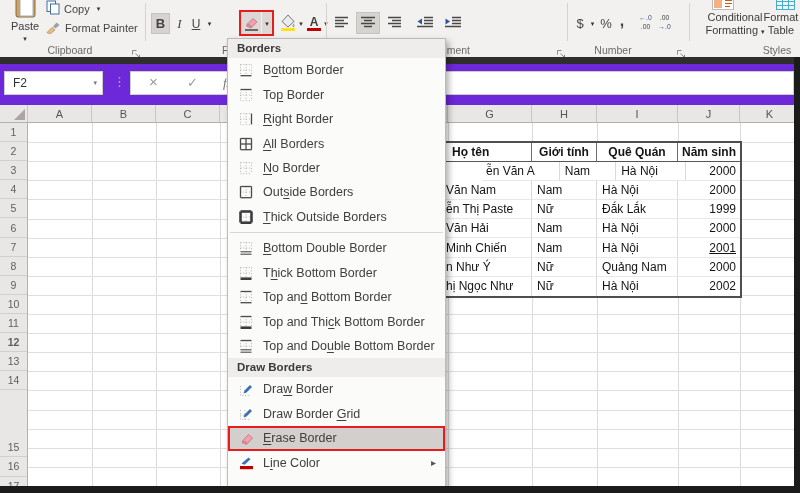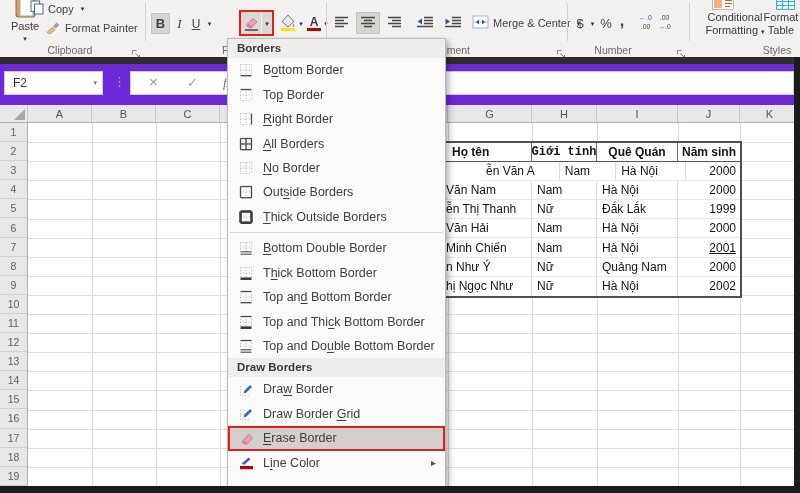--- a/index.html
+++ b/index.html
@@ -87,21 +87,21 @@
     <div class="paste">
       <span class="pi"><svg width="26" height="26" viewBox="0 0 26 26">
             <rect x="3" y="2" width="19" height="23" rx="2" fill="#cda express"></rect>
             <rect x="3" y="2" width="19" height="23" rx="2" fill="#c9a36a" stroke="#8a6d3b"></rect>
             <rect x="7" y="7" width="13" height="17" fill="#fff" stroke="#adadad"></rect>
             <rect x="8" y="0" width="9" height="4.5" fill="#dcdcdc" stroke="#8a8a8a"></rect>
           </svg></span>
       <span class="pl">Paste</span>
       <span class="pa arr">▾</span>
     </div>
-    <div class="rbtn" style="left:30px;top:0;height:17px">
+    <div class="rbtn" style="left:46px;top:0;height:17px">
       <span style="margin-right:4px"><svg width="14" height="15" viewBox="0 0 14 15">
             <rect x="1" y="1" width="8.5" height="10.5" fill="#fff" stroke="#41719c"></rect>
             <rect x="4.5" y="4" width="8.5" height="10" fill="#fff" stroke="#41719c"></rect>
           </svg></span>
       <span>Copy</span>
       <span class="arr" style="margin-left:7px">▾</span>
     </div>
     <div class="rbtn" style="left:46px;top:19px;height:17px">
       <span style="margin-right:4px"><svg width="15" height="15" viewBox="0 0 15 15">
             <path d="M1 13.5 L6 8.5 l3 2.5 -5 4z" fill="#e2c089" stroke="#b89softwar"></path>
@@ -199,30 +199,20 @@
         <span><svg width="18" height="12" viewBox="0 0 18 12">
             <g stroke="#474747" stroke-width="1.5">
               <line x1="8" y1="1.5" x2="17" y2="1.5"></line>
               <line x1="8" y1="4.5" x2="17" y2="4.5"></line>
               <line x1="8" y1="7.5" x2="17" y2="7.5"></line>
               <line x1="1" y1="10.5" x2="17" y2="10.5"></line>
             </g>
             <path d="M1.5 2.5 L6 5.5 L1.5 8.5 Z" fill="#2b579a"></path>
           </svg></span>
       </div>
-    <div class="rbtn" style="left:472px;top:12px;height:22px">
-      <span style="margin-right:4px"><svg width="17" height="14" viewBox="0 0 17 14">
-            <rect x="1" y="1" width="15" height="12" fill="#fff" stroke="#9db3d2"></rect>
-            <line x1="1" y1="7" x2="16" y2="7" stroke="#9db3d2"></line>
-            <path d="M7 4.5 L4 7 L7 9.5 Z" fill="#2b579a"></path>
-            <path d="M10 4.5 L13 7 L10 9.5 Z" fill="#2b579a"></path>
-          </svg></span>
-      <span>Merge &amp; Center</span>
-      <span class="arr" style="margin-left:6px">▾</span>
-    </div>
     <div class="glabel" style="left:400px;width:70px;text-align:right">Alignment</div>
     <span class="launcher" style="left:556px;top:45px"><svg width="10" height="10" viewBox="0 0 10 10" fill="none">
           <path d="M1.5 1.5 H5.5 M1.5 1.5 V5.5" stroke="#8a8a8a"></path>
           <path d="M4.5 4.5 L8.5 8.5 M8.5 8.5 V5.8 M8.5 8.5 H5.8" stroke="#8a8a8a"></path>
         </svg></span>
     <div class="rsep" style="left:567px"></div>
 
     <div class="rbtn" style="left:572px;top:12px;width:16px;height:22px;font-size:13px">
       <span>$</span>
     </div>
@@ -338,52 +328,52 @@
         <div class="rn" style="height: 19.1053px;">2</div>
         <div class="rn" style="height: 19.1053px;">3</div>
         <div class="rn" style="height: 19.1053px;">4</div>
         <div class="rn" style="height: 19.1053px;">5</div>
         <div class="rn" style="height: 19.1053px;">6</div>
         <div class="rn" style="height: 19.1053px;">7</div>
         <div class="rn" style="height: 19.1053px;">8</div>
         <div class="rn" style="height: 19.1053px;">9</div>
         <div class="rn" style="height: 19.1053px;">10</div>
         <div class="rn" style="height: 19.1053px;">11</div>
-        <div class="rn" style="height: 19.1053px;">12</div>
+        <div class="rn" style="height: 19.1053px; font-weight: bold;">12</div>
         <div class="rn" style="height: 19.1053px;">13</div>
         <div class="rn" style="height: 19.1053px;">14</div>
-        <div class="rn" style="height: 19.1053px;">15</div>
+        <div class="rn" style="height: 19.1053px; margin-top: 48px;">15</div>
         <div class="rn" style="height: 19.1053px;">16</div>
         <div class="rn" style="height: 19.1053px;">17</div>
         <div class="rn" style="height: 19.1053px;">18</div>
         <div class="rn" style="height: 19.1053px;">19</div>
       </div>
   </div>
 
   <div class="dtable" id="data-table">
       <div class="t-row thead">
         <div class="t-cell" style="width: 90px;">Họ tên</div>
-        <div class="t-cell" style="width: 65px; font-family: Liberation Mono, monospace;">Giới tính</div>
+        <div class="t-cell" style="width: 65px;">Giới tính</div>
         <div class="t-cell" style="width: 81px;">Quê Quán</div>
         <div class="t-cell" style="width: 62px;">Năm sinh</div>
       </div>
       <div class="t-row tdata">
         <div class="t-cell" style="width: 90px; padding-left: 4px; margin-left: 40px;">ễn Văn A</div>
         <div class="t-cell" style="width: 65px; padding-left: 5px;">Nam</div>
         <div class="t-cell" style="width: 81px; padding-left: 5px;">Hà Nội</div>
         <div class="t-cell" style="width: 62px;">2000</div>
       </div>
       <div class="t-row tdata">
         <div class="t-cell" style="width: 90px; padding-left: 4px;">Văn Nam</div>
         <div class="t-cell" style="width: 65px; padding-left: 5px;">Nam</div>
         <div class="t-cell" style="width: 81px; padding-left: 5px;">Hà Nội</div>
         <div class="t-cell" style="width: 62px;">2000</div>
       </div>
       <div class="t-row tdata">
-        <div class="t-cell" style="width: 90px; padding-left: 4px;">ễn Thị Thanh</div>
+        <div class="t-cell" style="width: 90px; padding-left: 4px;">ễn Thị Paste</div>
         <div class="t-cell" style="width: 65px; padding-left: 5px;">Nữ</div>
         <div class="t-cell" style="width: 81px; padding-left: 5px;">Đắk Lắk</div>
         <div class="t-cell" style="width: 62px;">1999</div>
       </div>
       <div class="t-row tdata">
         <div class="t-cell" style="width: 90px; padding-left: 4px;">Văn Hải</div>
         <div class="t-cell" style="width: 65px; padding-left: 5px;">Nam</div>
         <div class="t-cell" style="width: 81px; padding-left: 5px;">Hà Nội</div>
         <div class="t-cell" style="width: 62px;">2000</div>
       </div>

